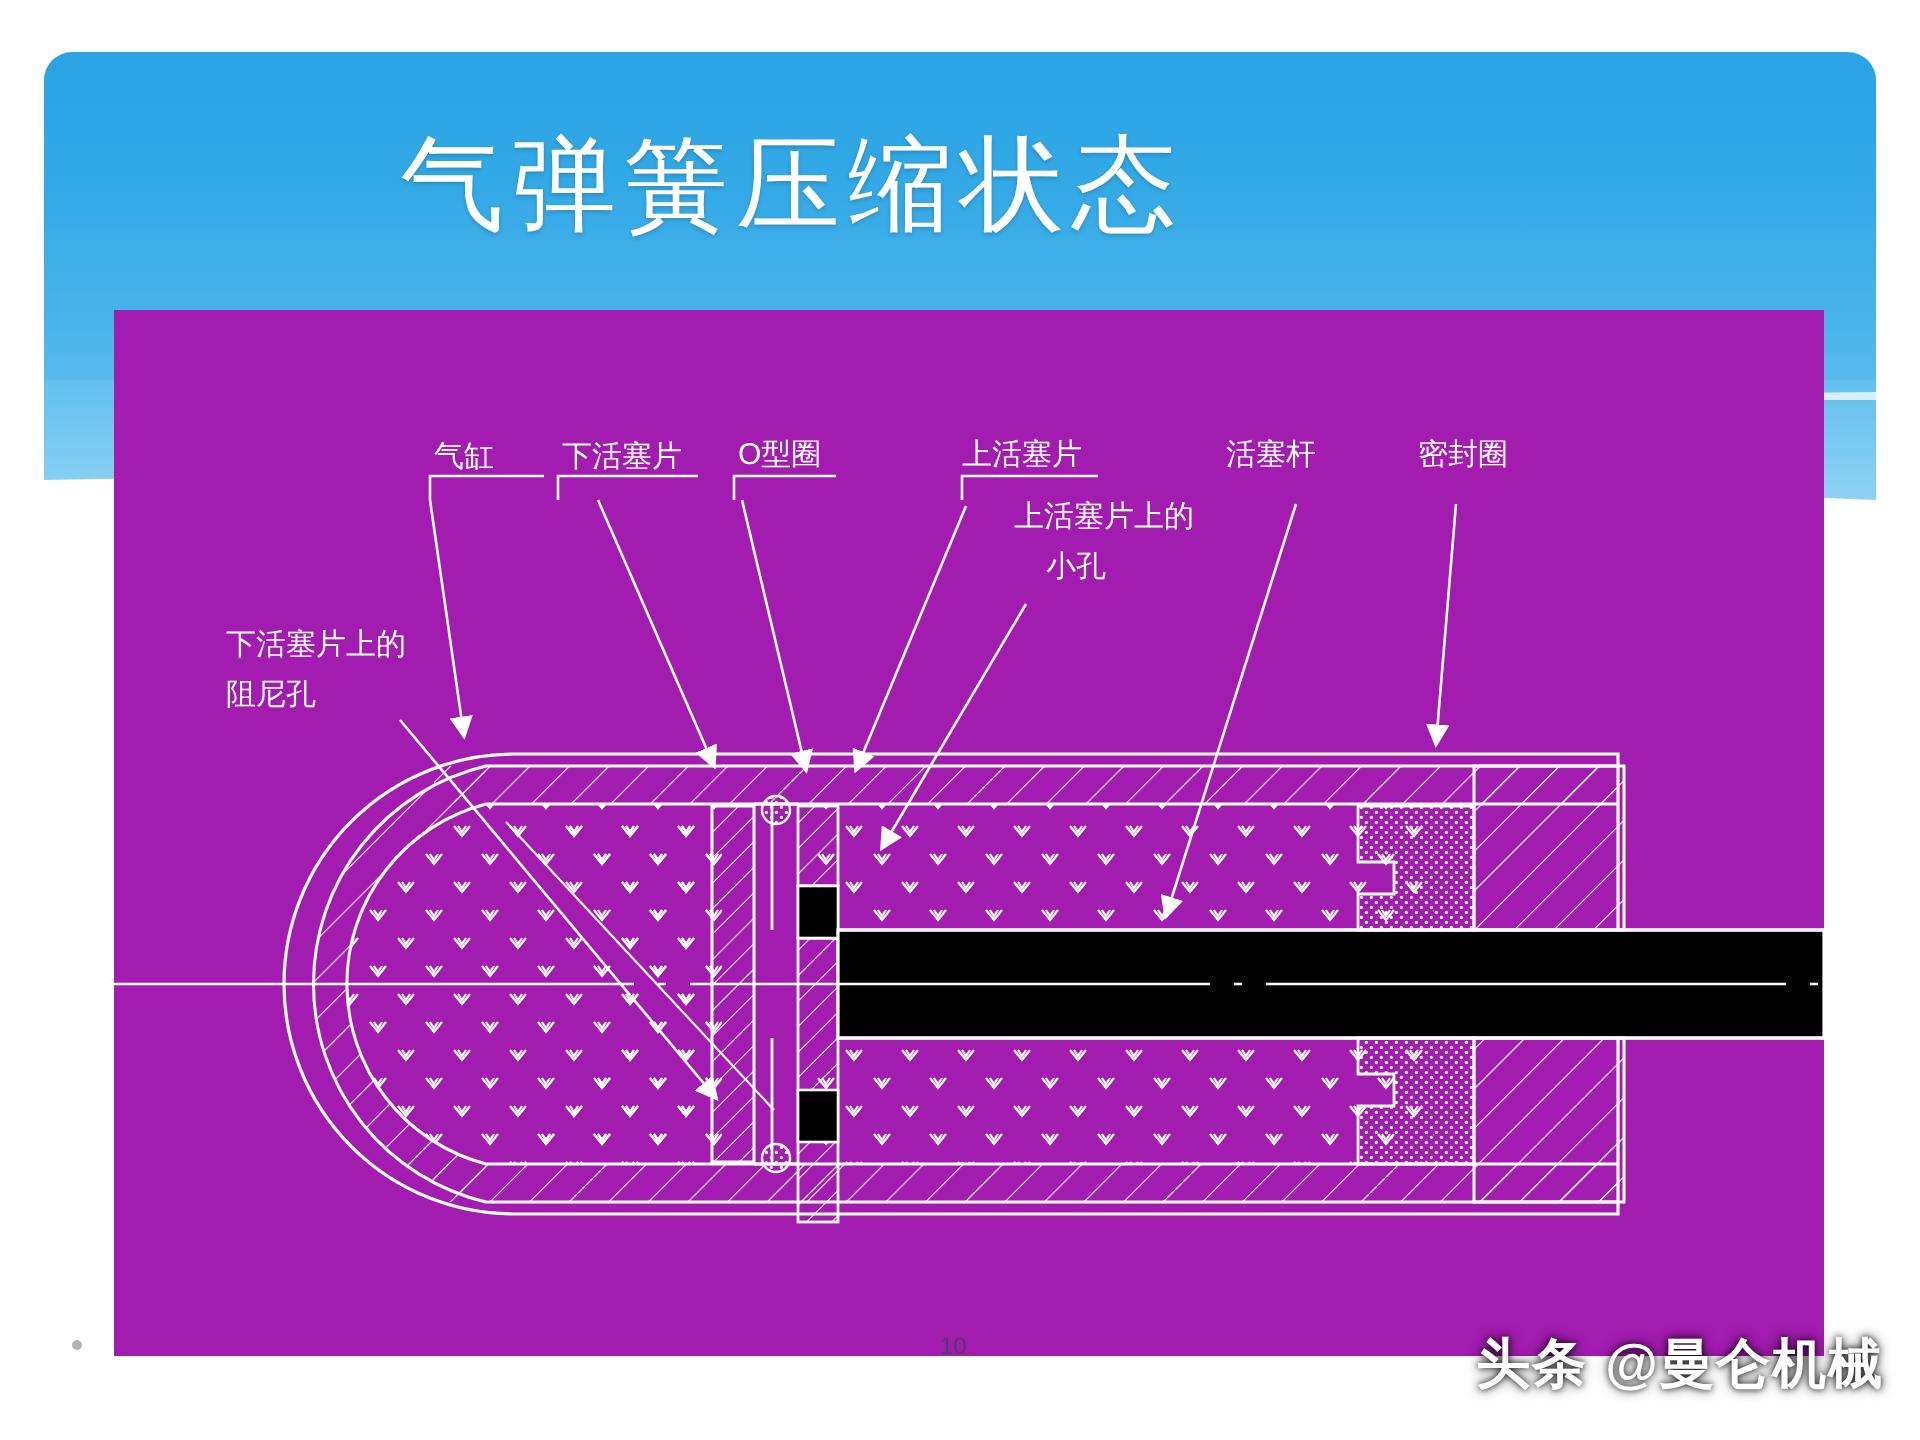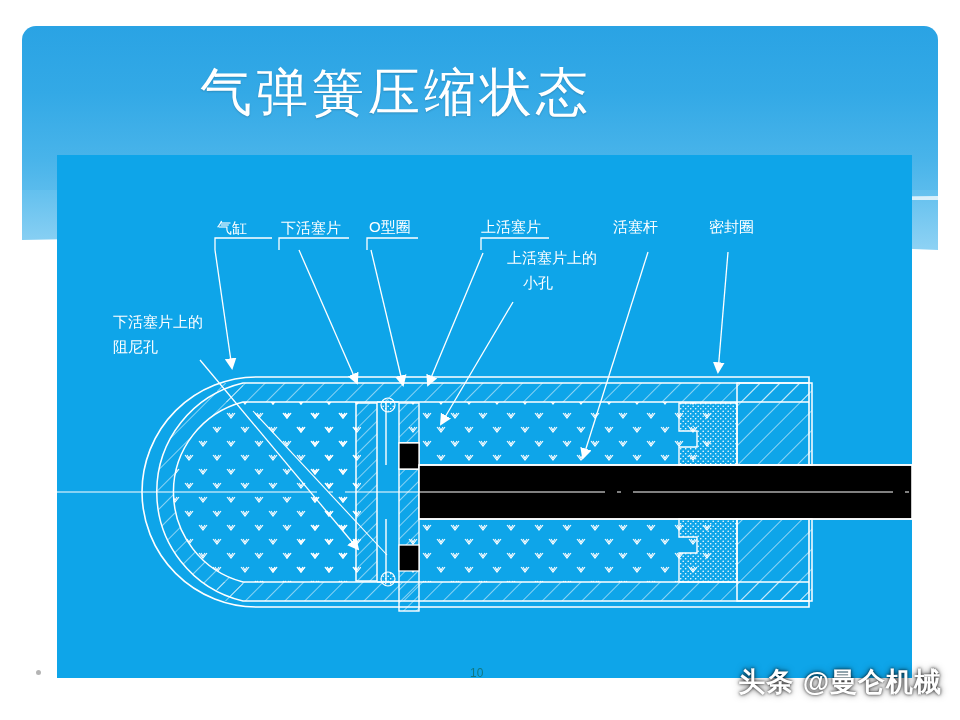--- a/index.html
+++ b/index.html
@@ -35,21 +35,21 @@
     text-align:center;color:#ffffff;
     font-family:Liberation Mono, monospace;
     font-size:52px;font-weight:400;letter-spacing:4px;
     text-shadow:0 1px 2px rgba(0,0,0,.18);
     white-space:nowrap;
   }
 
   
   .cad{
     position:absolute;left:57px;top:155px;width:855px;height:523px;
-    background:#0ea5e9;overflow:hidden;
+    background:#a21caf;overflow:hidden;
   }
   .cad svg{display:block;width:855px;height:523px;}
 
   
   .pagenum{
     position:absolute;left:470px;top:666px;
     font-size:12px;color:#14532d;opacity:.55;
   }
   .dot-mark{
     position:absolute;left:36px;top:670px;width:5px;height:5px;

